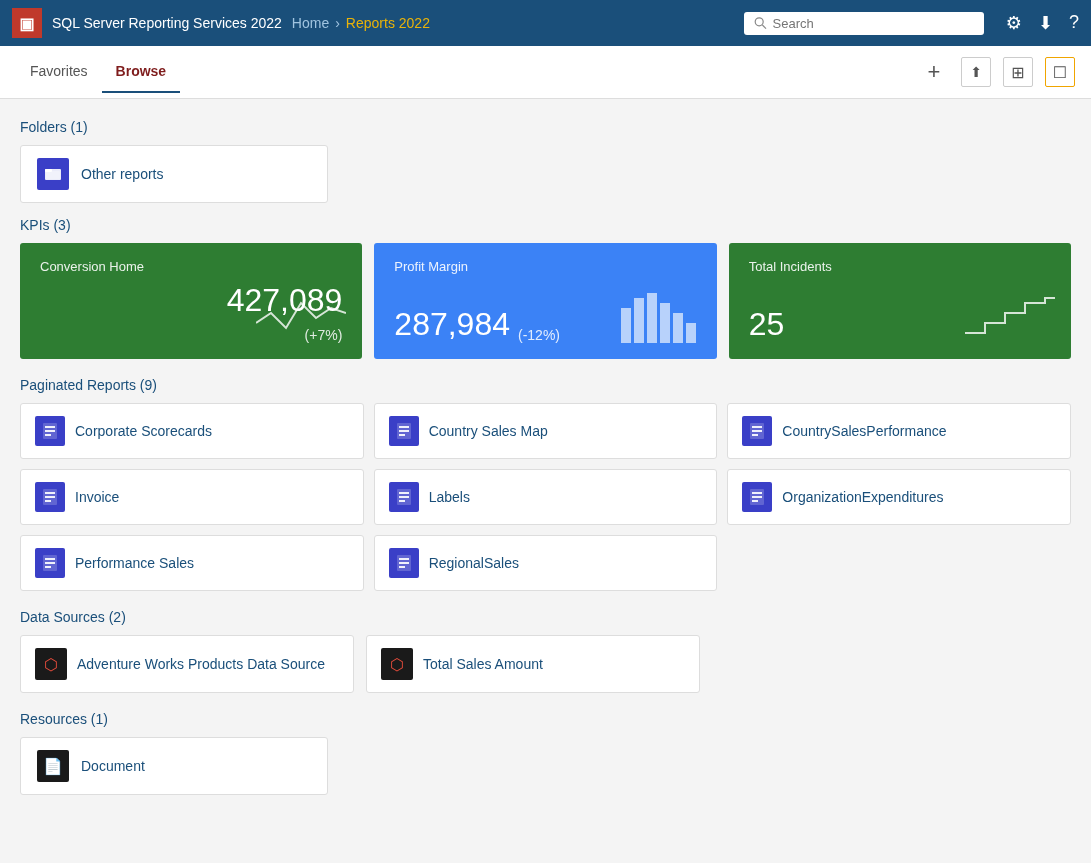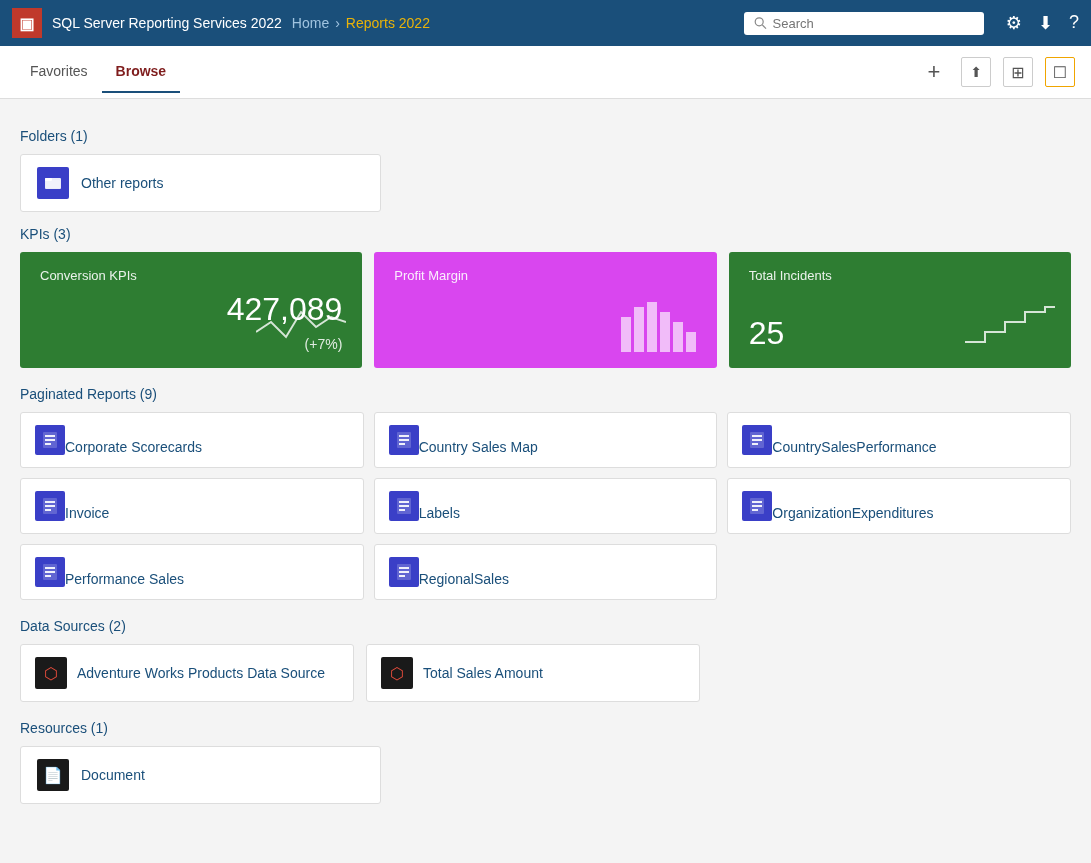--- a/index.html
+++ b/index.html
@@ -88,32 +88,32 @@
       background: #f4f4f4;
       min-height: calc(863px - 90px);
     }
 
     .section-title {
       font-size: 14px;
       color: #1a4f7a;
       margin-bottom: 10px;
       margin-top: 14px;
     }
-    .section-title:first-child { margin-top: 13px; }
+    .section-title:first-child { margin-top: 4px; }
 
     
     .folder-row { display: flex; gap: 12px; flex-wrap: wrap; }
     .folder-item {
       background: white;
       border: 1px solid #ddd;
       border-radius: 3px;
       display: flex; align-items: center;
       padding: 12px 16px;
       gap: 12px;
-      width: 361px;
+      width: 308px;
       cursor: pointer;
     }
     .folder-icon {
       width: 32px; height: 32px;
       background: #3a3fc7;
       border-radius: 2px;
       display: flex; align-items: center; justify-content: center;
       color: white; font-size: 16px; flex-shrink: 0;
     }
     .folder-label { color: #1a4f7a; font-size: 14px; }
@@ -124,37 +124,38 @@
       flex: 1; min-width: 200px;
       border-radius: 3px;
       padding: 16px 20px;
       color: white;
       position: relative;
       overflow: hidden;
       min-height: 110px;
       display: flex; flex-direction: column; justify-content: space-between;
     }
     .kpi-card.green { background: #2e7d32; }
-    .kpi-card.red { background: #d946ef; }
+    .kpi-card.red { background: #3b82f6; }
     .kpi-card-title { font-size: 13px; opacity: 0.9; }
     .kpi-card-value { font-size: 32px; font-weight: 300; margin-top: 8px; }
     .kpi-card-change { font-size: 14px; opacity: 0.85; }
     .kpi-chart {
       position: absolute; right: 16px; bottom: 16px;
       opacity: 0.8;
     }
 
     
     .reports-grid { display: grid; grid-template-columns: repeat(3, 1fr); gap: 10px; }
     .report-item {
       background: white;
       border: 1px solid #ddd;
       border-radius: 3px;
-      display: flex; align-items: flex-end;
+      display: flex; align-items: center;
       padding: 12px 14px;
+      gap: 10px;
       cursor: pointer;
     }
     .report-icon {
       width: 30px; height: 30px;
       background: #3a3fc7;
       border-radius: 2px;
       display: flex; align-items: center; justify-content: center;
       color: white; font-size: 14px; flex-shrink: 0;
     }
     .report-label { color: #1a4f7a; font-size: 14px; }
@@ -234,34 +235,38 @@
         </svg>
       </div>
       <span class="folder-label">Other reports</span>
     </div>
   </div>
 
   <div class="section-title">KPIs (3)</div>
   <div class="kpi-row">
 
     <div class="kpi-card green">
-      <div class="kpi-card-title">Conversion KPIs</div>
+      <div class="kpi-card-title">Conversion Home</div>
       <div style="display:flex; align-items:flex-end; gap:8px;flex-direction:column;">
         <span class="kpi-card-value">427,089</span>
         <span class="kpi-card-change">(+7%)</span>
       </div>
       <div class="kpi-chart">
         <svg width="90" height="50" viewBox="0 0 90 50">
           <polyline points="0,30 15,20 30,35 45,10 60,25 75,15 90,20" fill="none" stroke="white" stroke-width="2"></polyline>
         </svg>
       </div>
     </div>
 
     <div class="kpi-card red">
       <div class="kpi-card-title">Profit Margin</div>
+      <div style="display:flex; align-items:flex-end; gap:8px;">
+        <span class="kpi-card-value">287,984</span>
+        <span class="kpi-card-change">(-12%)</span>
+      </div>
       <div class="kpi-chart">
         <svg width="80" height="55" viewBox="0 0 80 55">
           <rect x="0" y="20" width="10" height="35" fill="white" opacity="0.8"></rect>
           <rect x="13" y="10" width="10" height="45" fill="white" opacity="0.8"></rect>
           <rect x="26" y="5" width="10" height="50" fill="white" opacity="0.8"></rect>
           <rect x="39" y="15" width="10" height="40" fill="white" opacity="0.8"></rect>
           <rect x="52" y="25" width="10" height="30" fill="white" opacity="0.8"></rect>
           <rect x="65" y="35" width="10" height="20" fill="white" opacity="0.8"></rect>
         </svg>
       </div>

